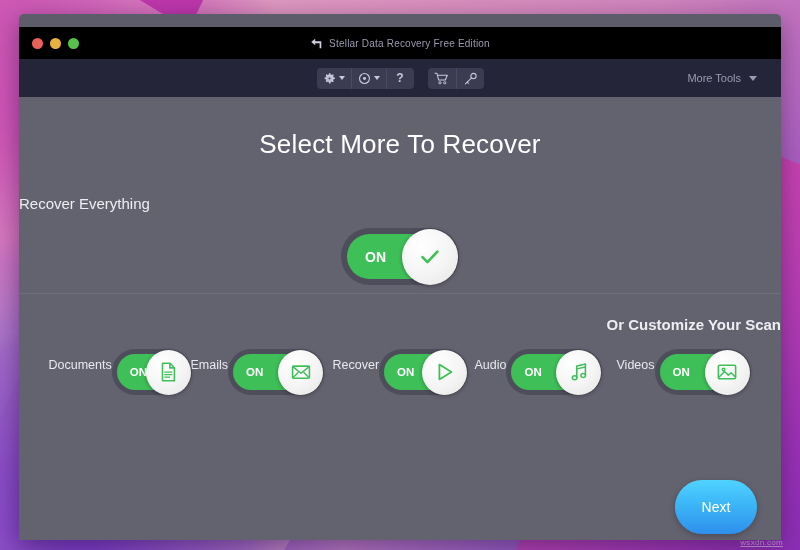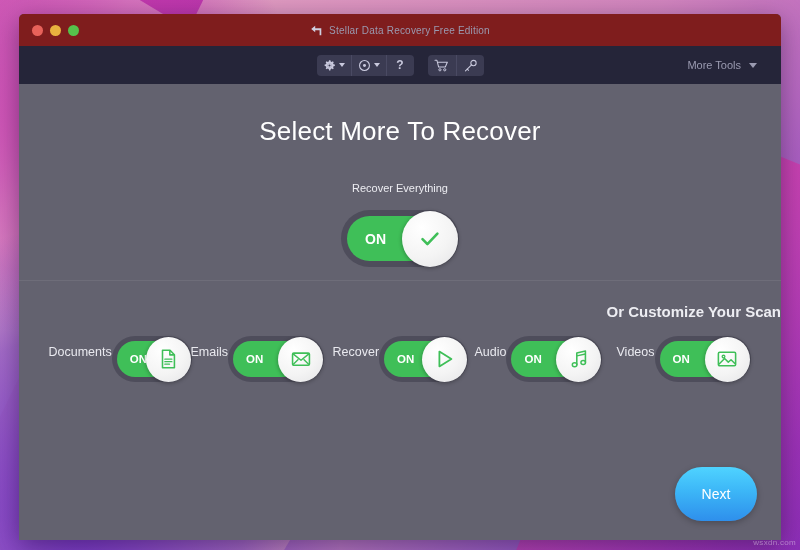--- a/index.html
+++ b/index.html
@@ -52,22 +52,22 @@
   #app-window {
     position:absolute; left:19px; top:14px; width:762px; height:526px;
     background:#5d5c6b;
     border-radius:5px 5px 0 0;
     overflow:hidden;
     box-shadow:0 6px 26px rgba(30,10,50,.45);
   }
 
   
   #titlebar {
-    position:relative; height:32px; background:#7f1d1d;
-    display:flex; align-items:center;
+    position:relative; height:32px; background:#000000;
+    display:flex; align-items:center;margin-top:13px;
   }
   #traffic-lights { display:flex; gap:7px; margin-left:13px; }
   .tl { width:11px; height:11px; border-radius:50%; }
   .tl.red    { background:#e8625a; }
   .tl.yellow { background:#e9b13f; }
   .tl.green  { background:#56c14b; }
 
   #title-center {
     position:absolute; left:0; right:0; top:0; height:32px;
     display:flex; align-items:center; justify-content:center; gap:6px;
@@ -113,21 +113,21 @@
   
   #content { position:relative; height:456px; background:#63626f; }
 
   #page-title {
     text-align:center; color:#ffffff;
     font-size:26px; font-weight:400; letter-spacing:.2px;
     padding-top:32px;
   }
 
   #recover-everything-label {
-    text-align:center; color:#ededf2; font-size:11px;
+    text-align:left; color:#ededf2; font-size:15px;
     margin-top:35px;
   }
 
   
   #master-toggle-wrap { display:flex; justify-content:center; margin-top:16px; }
   .toggle {
     position:relative; background:#4e4d5b; border-radius:999px;
     display:flex; align-items:center; cursor:pointer;
   }
   .toggle.big { width:118px; height:57px; padding:6px; }
@@ -174,23 +174,24 @@
   #next-button {
     position:absolute; right:24px; bottom:19px;
     width:82px; height:54px; border-radius:999px;
     background:linear-gradient(180deg, #4fd3ff 0%, #3cb6f7 45%, #2e8fec 100%);
     display:flex; align-items:center; justify-content:center;
     color:#ffffff; font-size:14px; cursor:pointer;
     box-shadow:0 2px 6px rgba(0,0,0,.25);
   }
 
   #watermark {
-    position:absolute; right:4px; bottom:3px;
+    position:absolute; right:17px; bottom:3px;
     font-size:8px; color:rgba(255,255,255,.38);
     letter-spacing:.3px;
+    text-decoration:underline;
   }
 </style>
 </head>
 <body>
 
 <div id="wallpaper">
   <div class="wp-base"></div>
   <div class="wp-band-a"></div>
   <div class="wp-band-b"></div>
   <div class="wp-band-c"></div>

